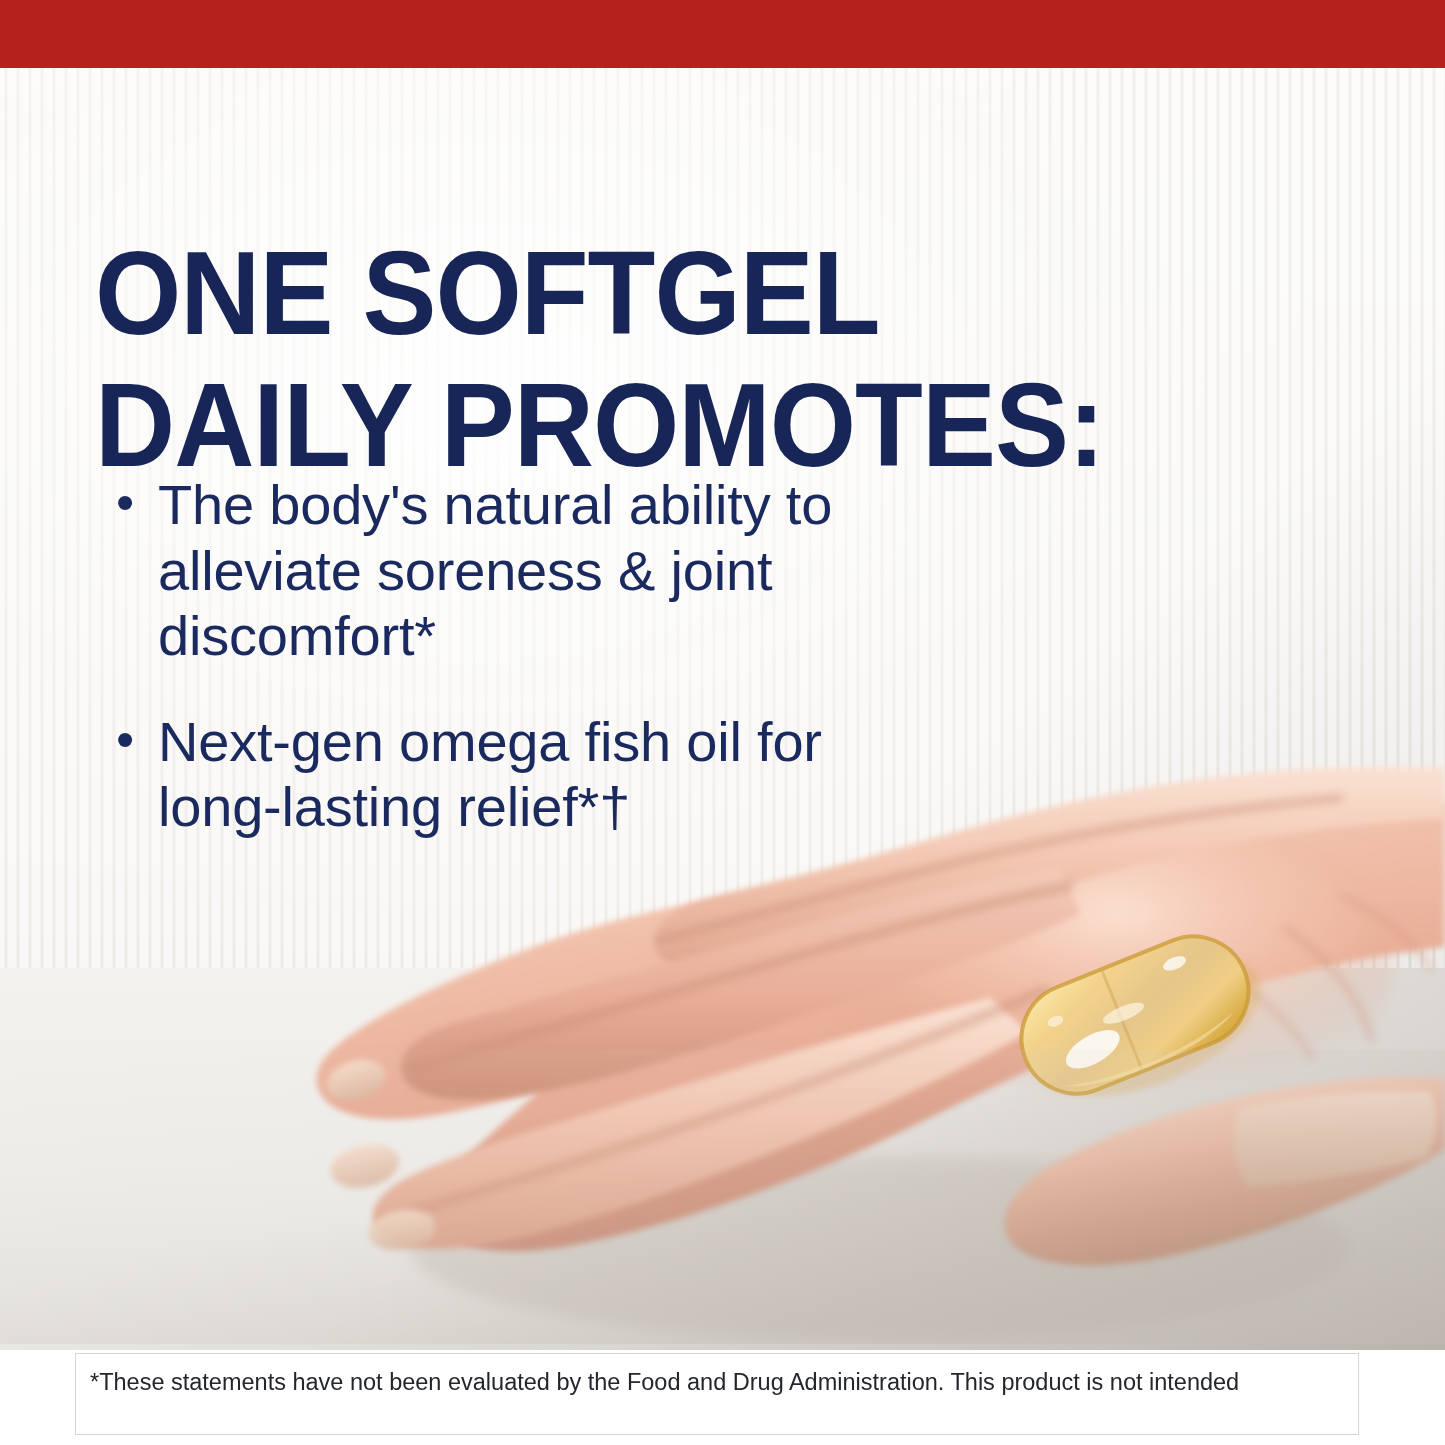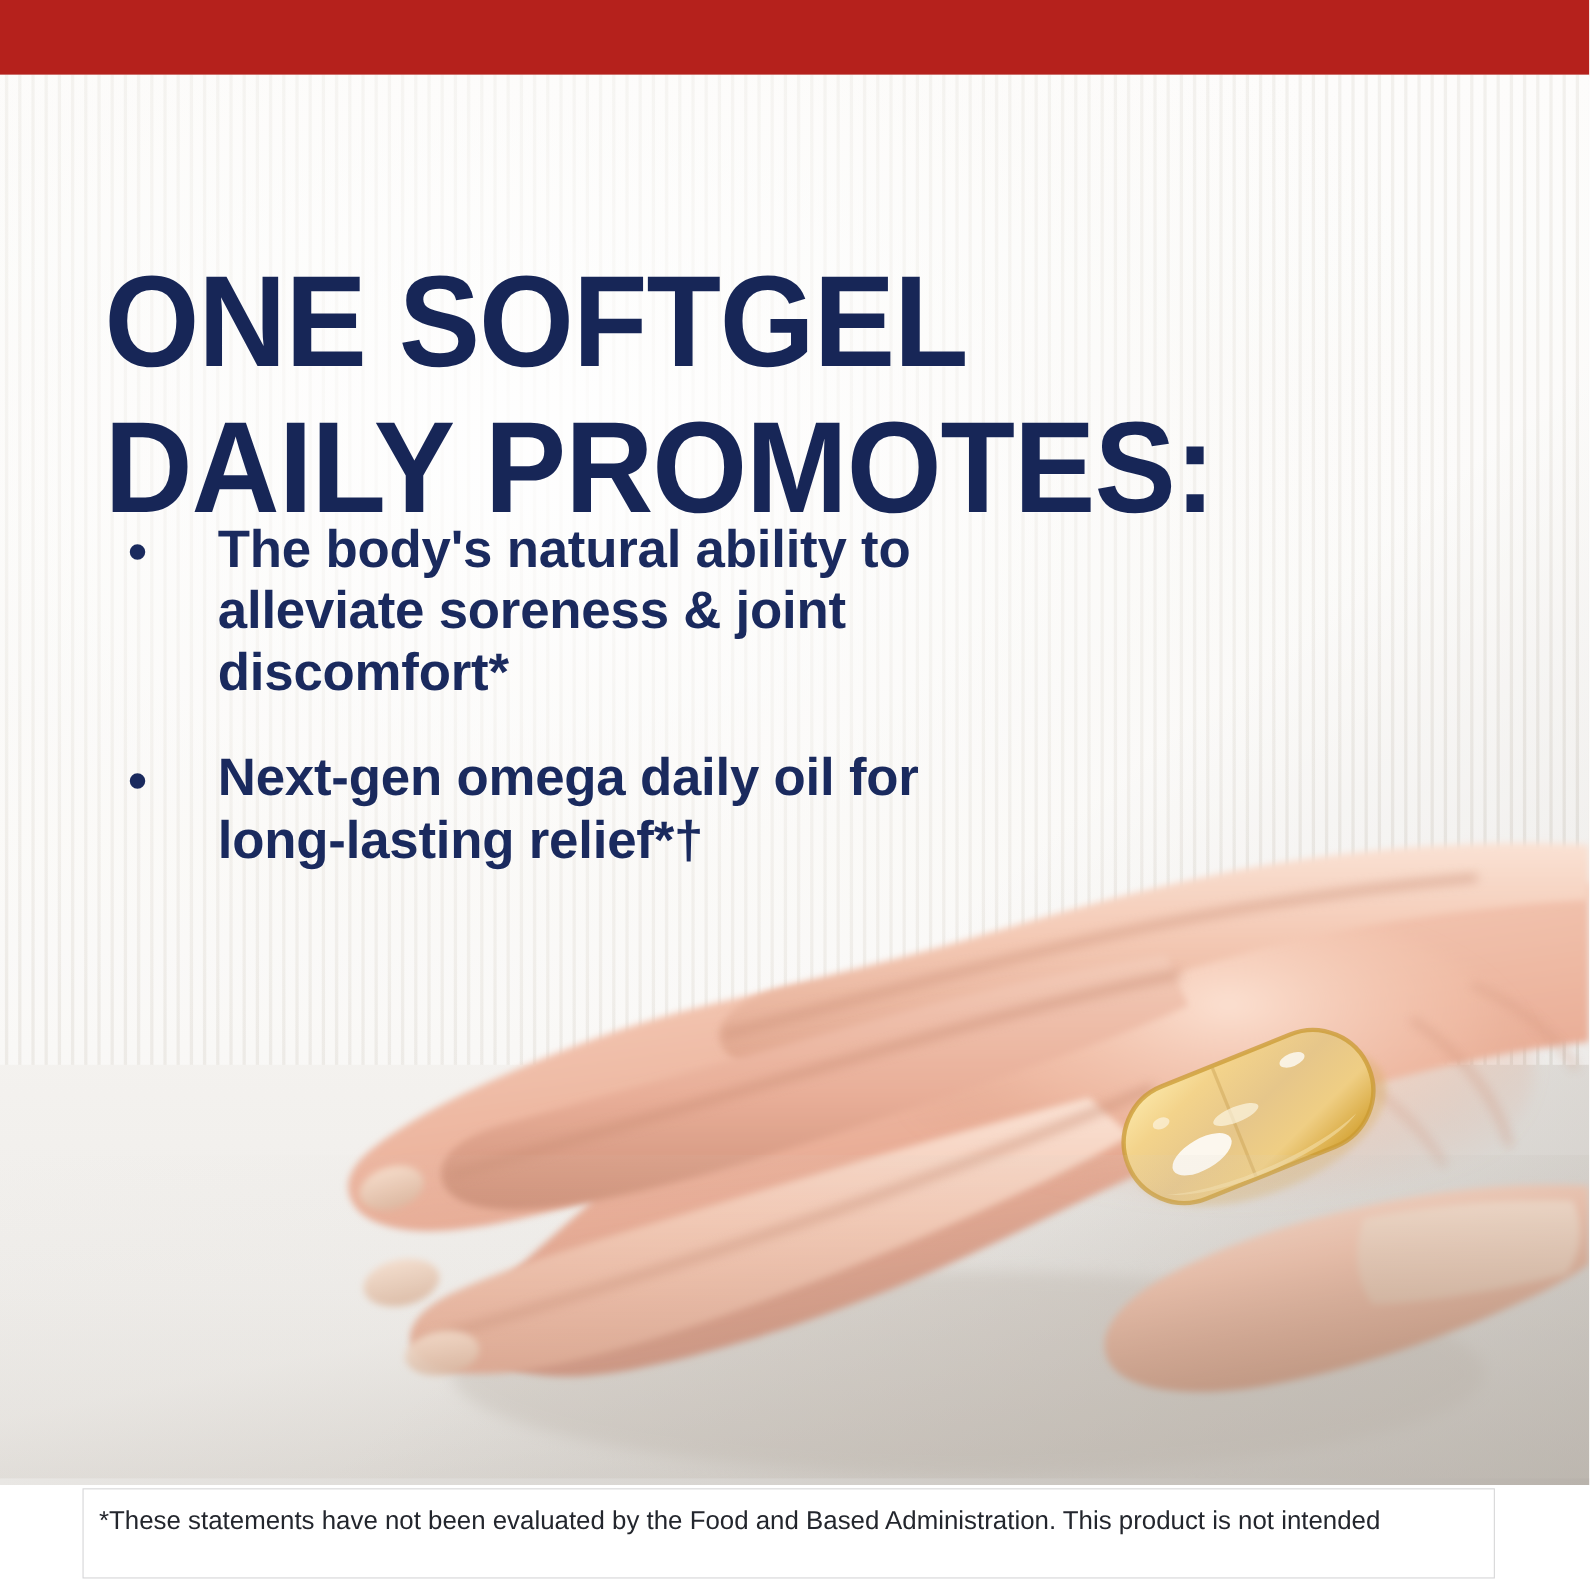--- a/index.html
+++ b/index.html
@@ -92,26 +92,25 @@
     width:48px;
     font-size:52px;
     line-height:1.17;
     color:#1a2a5e;
     text-align:left;
     padding-left:6px;
     box-sizing:border-box;
   }
   .bullet-text{
     flex:1 1 auto;
-    font-size:48px;
+    font-size:56px;
     line-height:1.17;
-    font-weight:bold;
+    font-weight:normal;
     letter-spacing:-.2px;
     text-shadow:0 1px 0 rgba(255,255,255,.4);
-    margin-left:40px;
   }
 
   
   #hand-layer{
     position:absolute;left:0;top:0;width:1445px;height:1282px;
     pointer-events:none;
   }
   #hand-svg{display:block;width:1445px;height:1282px;}
 
   
@@ -314,21 +313,21 @@
     <span class="hl-line">DAILY PROMOTES:</span>
   </h1>
 
   <ul id="bullets" style="list-style:none;margin:0;padding:0;">
     <li class="bullet-row">
       <span class="bullet-dot">•</span>
       <span class="bullet-text">The body's natural ability to alleviate soreness &amp; joint discomfort*</span>
     </li>
     <li class="bullet-row">
       <span class="bullet-dot">•</span>
-      <span class="bullet-text">Next-gen omega daily oil for long-lasting relief*†</span>
+      <span class="bullet-text">Next-gen omega fish oil for long-lasting relief*†</span>
     </li>
   </ul>
 
   <div id="footer-box">
-    <div class="footer-line">*These statements have not been evaluated by the Food and Based Administration. This product is not intended</div>
+    <div class="footer-line">*These statements have not been evaluated by the Food and Drug Administration. This product is not intended</div>
   </div>
 
 </div>
 
 </body></html>

